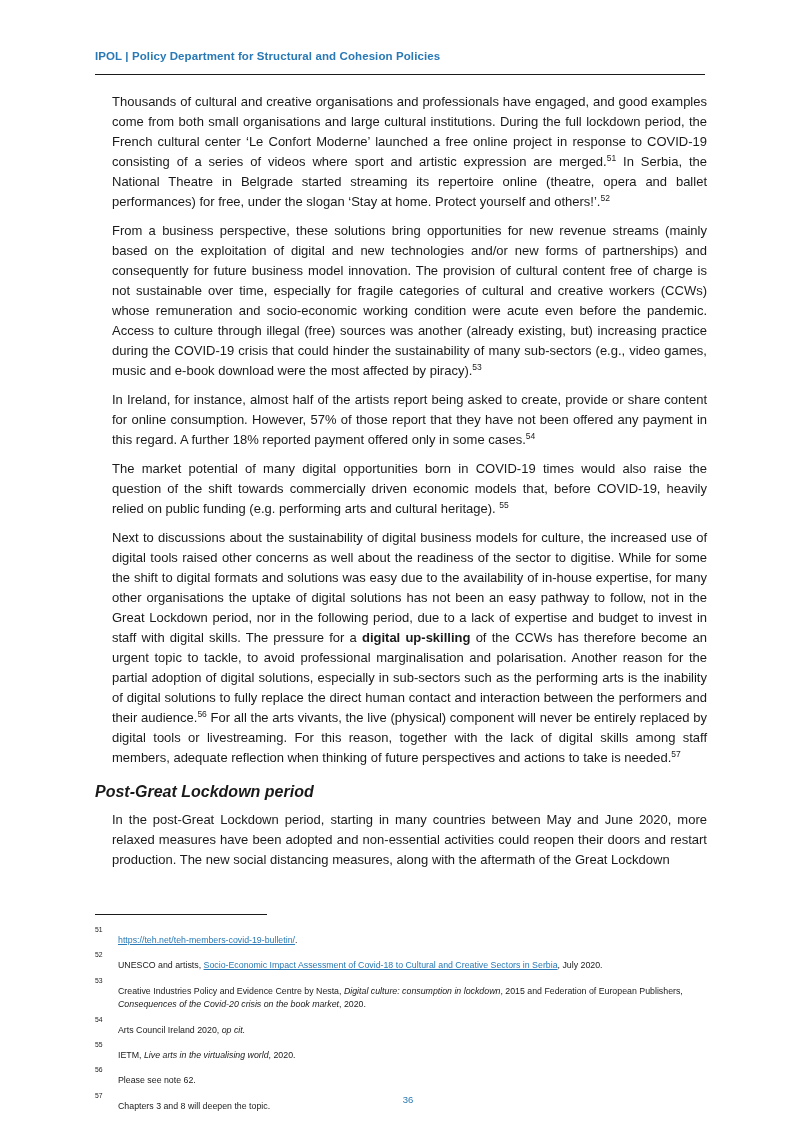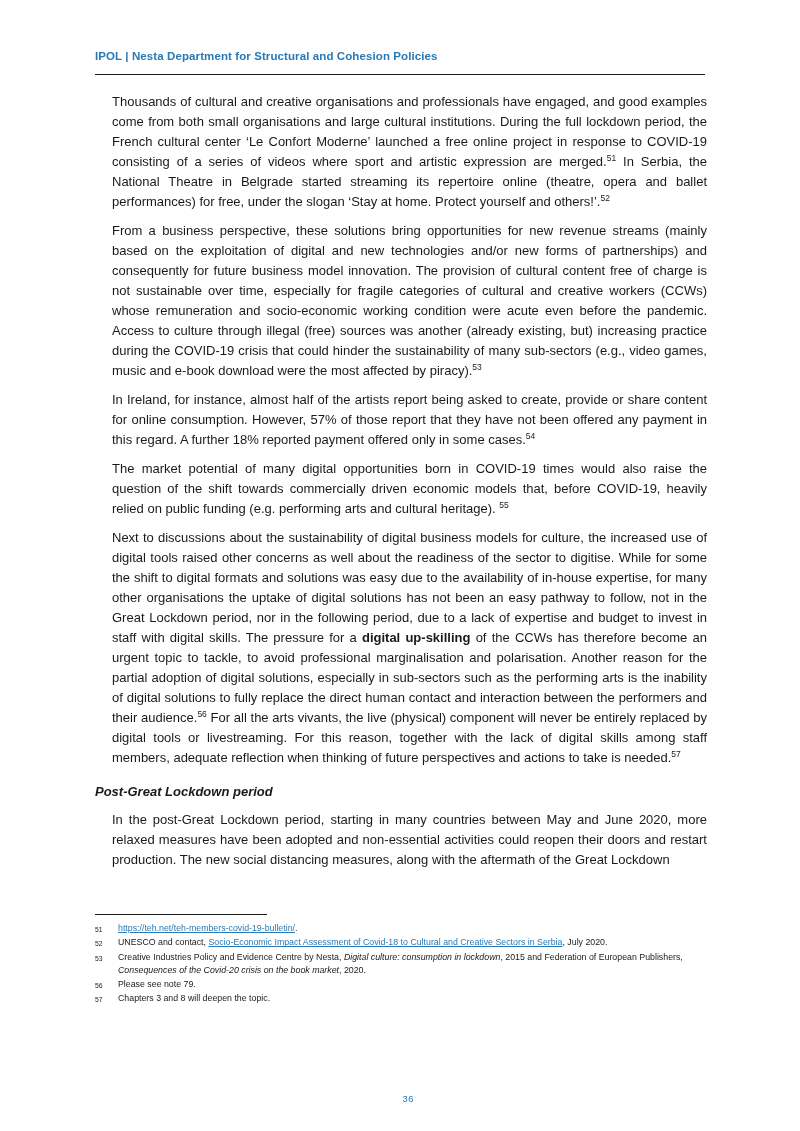--- a/index.html
+++ b/index.html
@@ -29,56 +29,55 @@
     font-size: 13px;
     line-height: 20px;
     text-align: justify;
   }
   .content p { margin: 0 0 9px 17px; }
   .content strong { font-weight: bold; }
   .content em, .fn-text em { font-style: italic; }
   sup.fn-ref { font-size: 8.5px; line-height: 0; vertical-align: super; }
 
   .subheading {
-    font-size: 13px;
+    font-size: 16px;
     font-weight: bold;
     font-style: italic;
     text-align: left;
     margin: 14px 0 8px 0;
   }
 
   .footnotes {
     position: absolute;
     top: 914px; left: 95px; width: 612px;
     font-size: 8.8px;
     line-height: 13.4px;
     color: #1a1a1a;
   }
   .fn-rule { width: 172px; border-top: 1px solid #1a1a1a; margin-bottom: 7px; }
   .footnote { display: flex; }
   .fn-num { flex: 0 0 23px; font-size: 6.8px; padding-top: 1px; }
-  .fn-text { flex: 1; }
+  .fn-text { flex: 1; margin-top: 12px; }
   .fn-text a { color: var(--accent, #2879B5); text-decoration: underline; }
 
   .page-number {
     position: absolute;
     bottom: 26px; left: 16px; right: 0;
     text-align: center;
     color: var(--accent, #2879B5);
     font-size: 9.5px;
-    font-family: Liberation Mono, monospace;
   }
 </style>
 </head>
 <body>
 
 <div class="page">
 
   <div class="header">
-    <div class="header-text">IPOL | Nesta Department for Structural and Cohesion Policies</div>
+    <div class="header-text">IPOL | Policy Department for Structural and Cohesion Policies</div>
     <div class="header-rule"></div>
   </div>
 
   <div class="content">
     <div id="paras-before">
         <p><span>Thousands of cultural and creative organisations and professionals have engaged, and good examples come from both small organisations and large cultural institutions. During the full lockdown period, the French cultural center ‘Le Confort Moderne’ launched a free online project in response to COVID-19 consisting of a series of videos where sport and artistic expression are merged.</span><sup class="fn-ref">51</sup><span> In Serbia, the National Theatre in Belgrade started streaming its repertoire online (theatre, opera and ballet performances) for free, under the slogan ‘Stay at home. Protect yourself and others!’.</span><sup class="fn-ref">52</sup></p>
         <p><span>From a business perspective, these solutions bring opportunities for new revenue streams (mainly based on the exploitation of digital and new technologies and/or new forms of partnerships) and consequently for future business model innovation. The provision of cultural content free of charge is not sustainable over time, especially for fragile categories of cultural and creative workers (CCWs) whose remuneration and socio-economic working condition were acute even before the pandemic. Access to culture through illegal (free) sources was another (already existing, but) increasing practice during the COVID-19 crisis that could hinder the sustainability of many sub-sectors (e.g., video games, music and e-book download were the most affected by piracy).</span><sup class="fn-ref">53</sup></p>
         <p><span>In Ireland, for instance, almost half of the artists report being asked to create, provide or share content for online consumption. However, 57% of those report that they have not been offered any payment in this regard. A further 18% reported payment offered only in some cases.</span><sup class="fn-ref">54</sup></p>
         <p><span>The market potential of many digital opportunities born in COVID-19 times would also raise the question of the shift towards commercially driven economic models that, before COVID-19, heavily relied on public funding (e.g. performing arts and cultural heritage). </span><sup class="fn-ref">55</sup></p>
         <p><span>Next to discussions about the sustainability of digital business models for culture, the increased use of digital tools raised other concerns as well about the readiness of the sector to digitise. While for some the shift to digital formats and solutions was easy due to the availability of in-house expertise, for many other organisations the uptake of digital solutions has not been an easy pathway to follow, not in the Great Lockdown period, nor in the following period, due to a lack of expertise and budget to invest in staff with digital skills. The pressure for a </span><strong>digital up-skilling</strong><span> of the CCWs has therefore become an urgent topic to tackle, to avoid professional marginalisation and polarisation. Another reason for the partial adoption of digital solutions, especially in sub-sectors such as the performing arts is the inability of digital solutions to fully replace the direct human contact and interaction between the performers and their audience.</span><sup class="fn-ref">56</sup><span> For all the arts vivants, the live (physical) component will never be entirely replaced by digital tools or livestreaming. For this reason, together with the lack of digital skills among staff members, adequate reflection when thinking of future perspectives and actions to take is needed.</span><sup class="fn-ref">57</sup></p>
@@ -91,29 +90,37 @@
 
   <div class="footnotes">
     <div class="fn-rule"></div>
     <div id="footnote-list">
         <div class="footnote">
           <div class="fn-num">51</div>
           <div class="fn-text"><a href="#">https://teh.net/teh-members-covid-19-bulletin/</a><span>.</span></div>
         </div>
         <div class="footnote">
           <div class="fn-num">52</div>
-          <div class="fn-text"><span>UNESCO and contact, </span><a href="#">Socio-Economic Impact Assessment of Covid-18 to Cultural and Creative Sectors in Serbia</a><span>, July 2020.</span></div>
+          <div class="fn-text"><span>UNESCO and artists, </span><a href="#">Socio-Economic Impact Assessment of Covid-18 to Cultural and Creative Sectors in Serbia</a><span>, July 2020.</span></div>
         </div>
         <div class="footnote">
           <div class="fn-num">53</div>
           <div class="fn-text"><span>Creative Industries Policy and Evidence Centre by Nesta, </span><em>Digital culture: consumption in lockdown</em><span>, 2015 and Federation of European Publishers, </span><em>Consequences of the Covid-20 crisis on the book market</em><span>, 2020.</span></div>
         </div>
         <div class="footnote">
+          <div class="fn-num">54</div>
+          <div class="fn-text"><span>Arts Council Ireland 2020, </span><em>op cit.</em></div>
+        </div>
+        <div class="footnote">
+          <div class="fn-num">55</div>
+          <div class="fn-text"><span>IETM, </span><em>Live arts in the virtualising world</em><span>, 2020.</span></div>
+        </div>
+        <div class="footnote">
           <div class="fn-num">56</div>
-          <div class="fn-text"><span>Please see note 79.</span></div>
+          <div class="fn-text"><span>Please see note 62.</span></div>
         </div>
         <div class="footnote">
           <div class="fn-num">57</div>
           <div class="fn-text"><span>Chapters 3 and 8 will deepen the topic.</span></div>
         </div>
       </div>
   </div>
 
   <div class="page-number">36</div>
 

